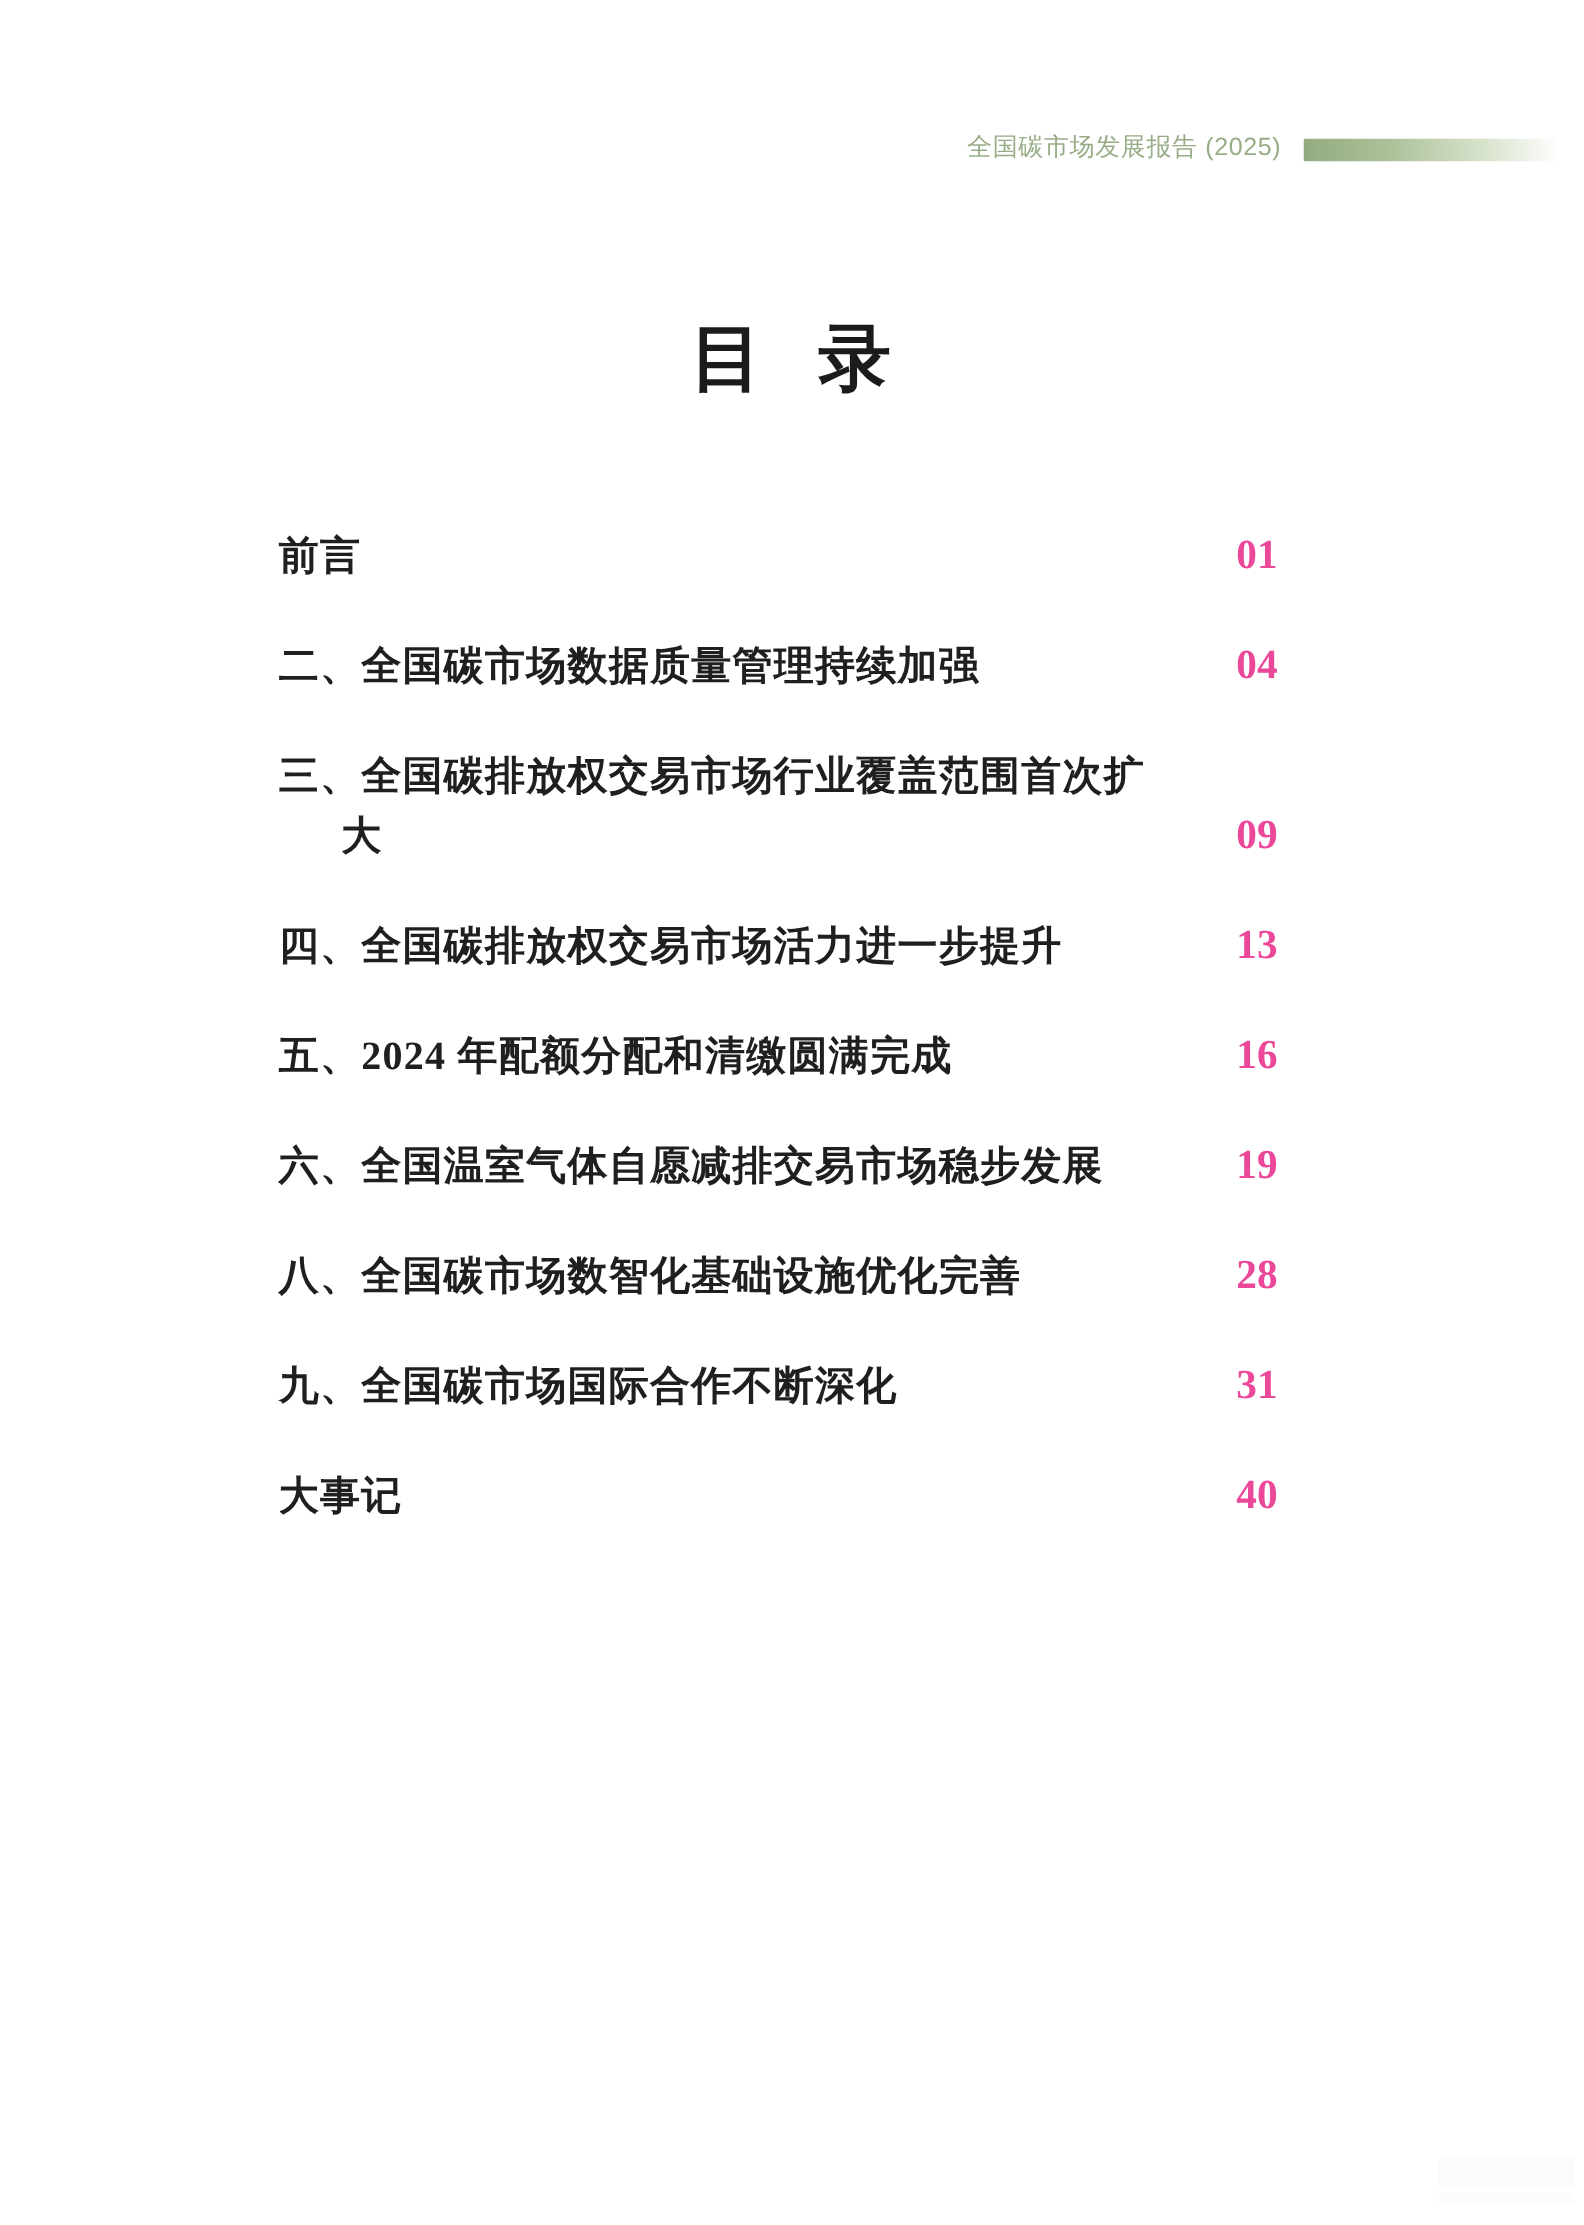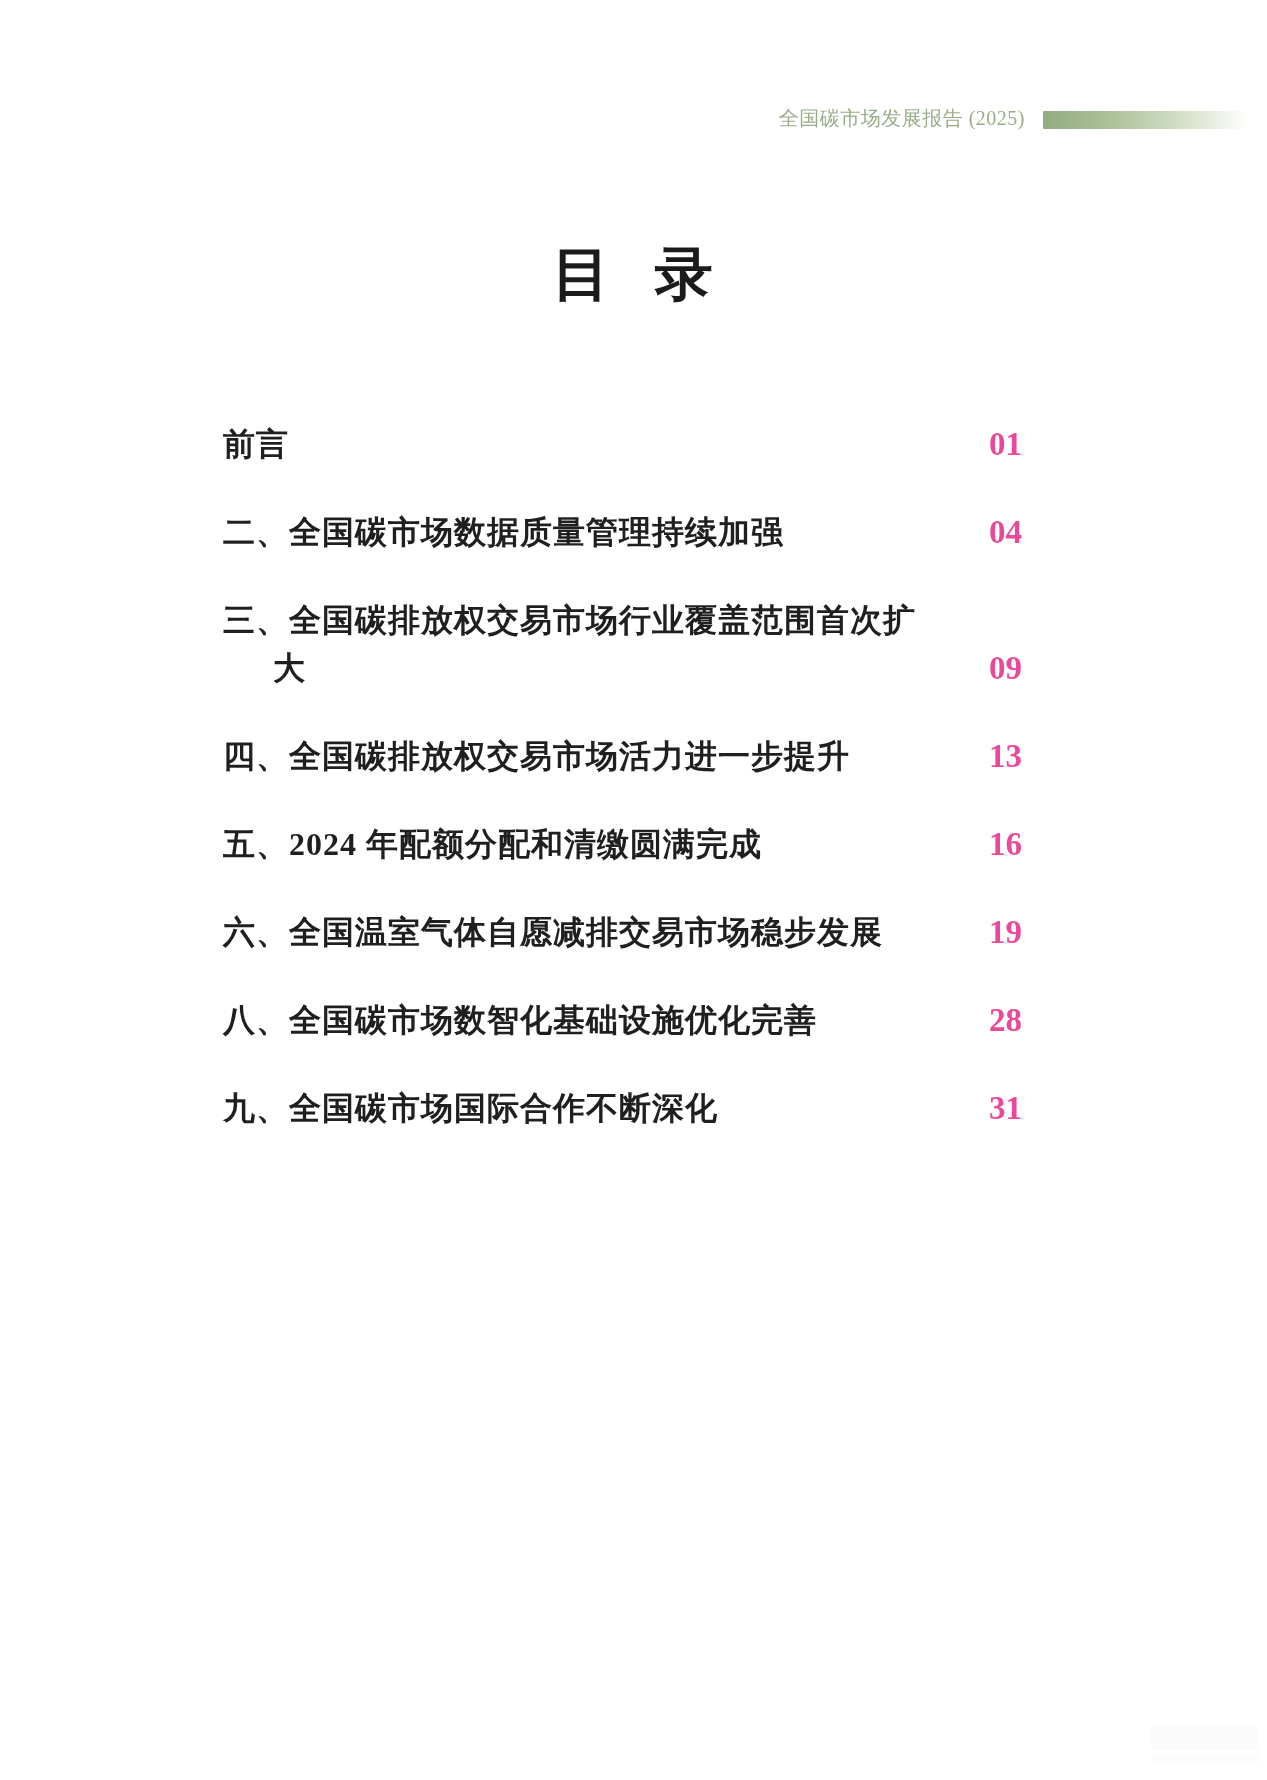--- a/index.html
+++ b/index.html
@@ -15,42 +15,42 @@
     overflow: hidden;
     font-family: "Liberation Serif", "DejaVu Serif", serif;
     color: #211e1e;
   }
 
   
   .header-title {
     position: absolute;
     top: 104px;
     right: 242px;
-    font-family: Liberation Serif, serif;
+    font-family: Liberation Sans, sans-serif;
     font-size: 20px;
     line-height: 28px;
     font-weight: 400;
     letter-spacing: 0.5px;
     color: #98ad87;
     white-space: nowrap;
   }
   .header-bar {
     position: absolute;
     top: 111px;
     left: 1043px;
     width: 205px;
     height: 18px;
     border-radius: 1px;
     background: linear-gradient(90deg, #92ac80 0%, #aec29b 35%, #d7e2cb 70%, #ffffff 100%);
   }
 
   
   .doc-title {
     position: absolute;
-    top: 236px;
+    top: 248px;
     left: 0;
     width: 100%;
     text-align: center;
     font-size: 58px;
     font-weight: bold;
     letter-spacing: 2px;
     word-spacing: 26px;
     color: #1d1a1a;
   }
 
@@ -147,20 +147,24 @@
       <div class="toc-row-page">28</div>
     </div>
 
     <div class="toc-row">
       <div class="toc-row-title">九、全国碳市场国际合作不断深化</div>
       <div class="toc-row-page">31</div>
     </div>
 
 
 
+    <div class="toc-row">
+      <div class="toc-row-title">大事记</div>
+      <div class="toc-row-page">40</div>
+    </div>
 
   </div>
 
   <div class="watermark">
     <div class="wm-line-1"></div>
     <div class="wm-line-2"></div>
   </div>
 
 </div>
 

